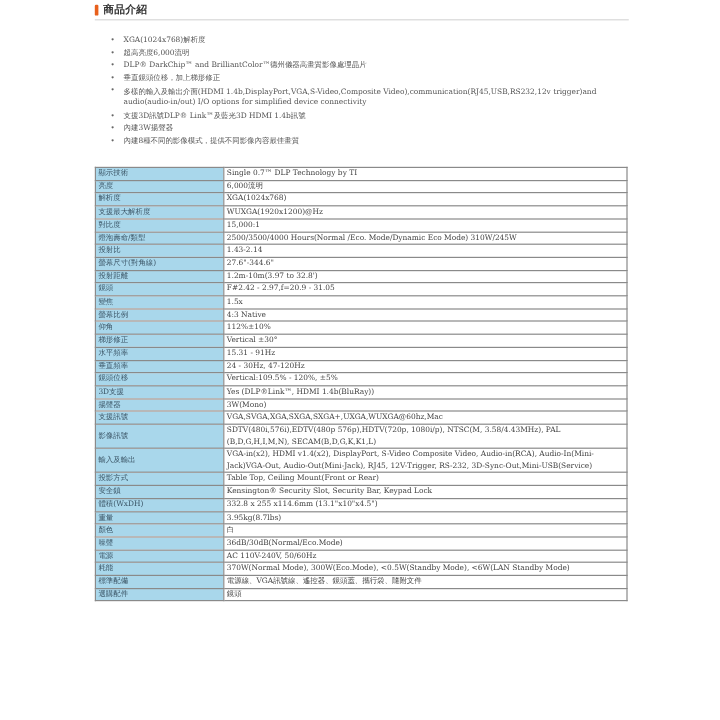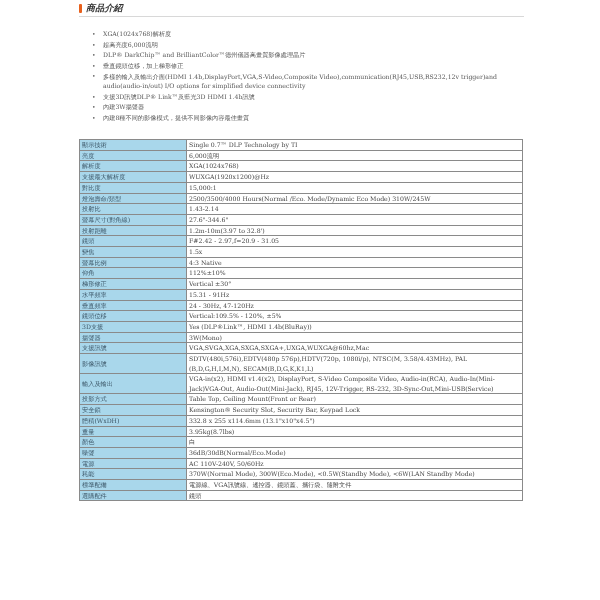--- a/index.html
+++ b/index.html
@@ -17,21 +17,20 @@
     }
     .section-header {
       position: absolute;
       left: 79px;
       top: 0px;
       width: 445px;
       height: 16px;
       border-bottom: 1px solid #d8d8d8;
       display: flex;
       align-items: center;
-      font-style: italic;
     }
     .section-header .marker {
       width: 3px;
       height: 9px;
       background: #e8601c;
       border-radius: 1px;
       margin-right: 4px;
       margin-top: 1px;
     }
     .section-header .title {

